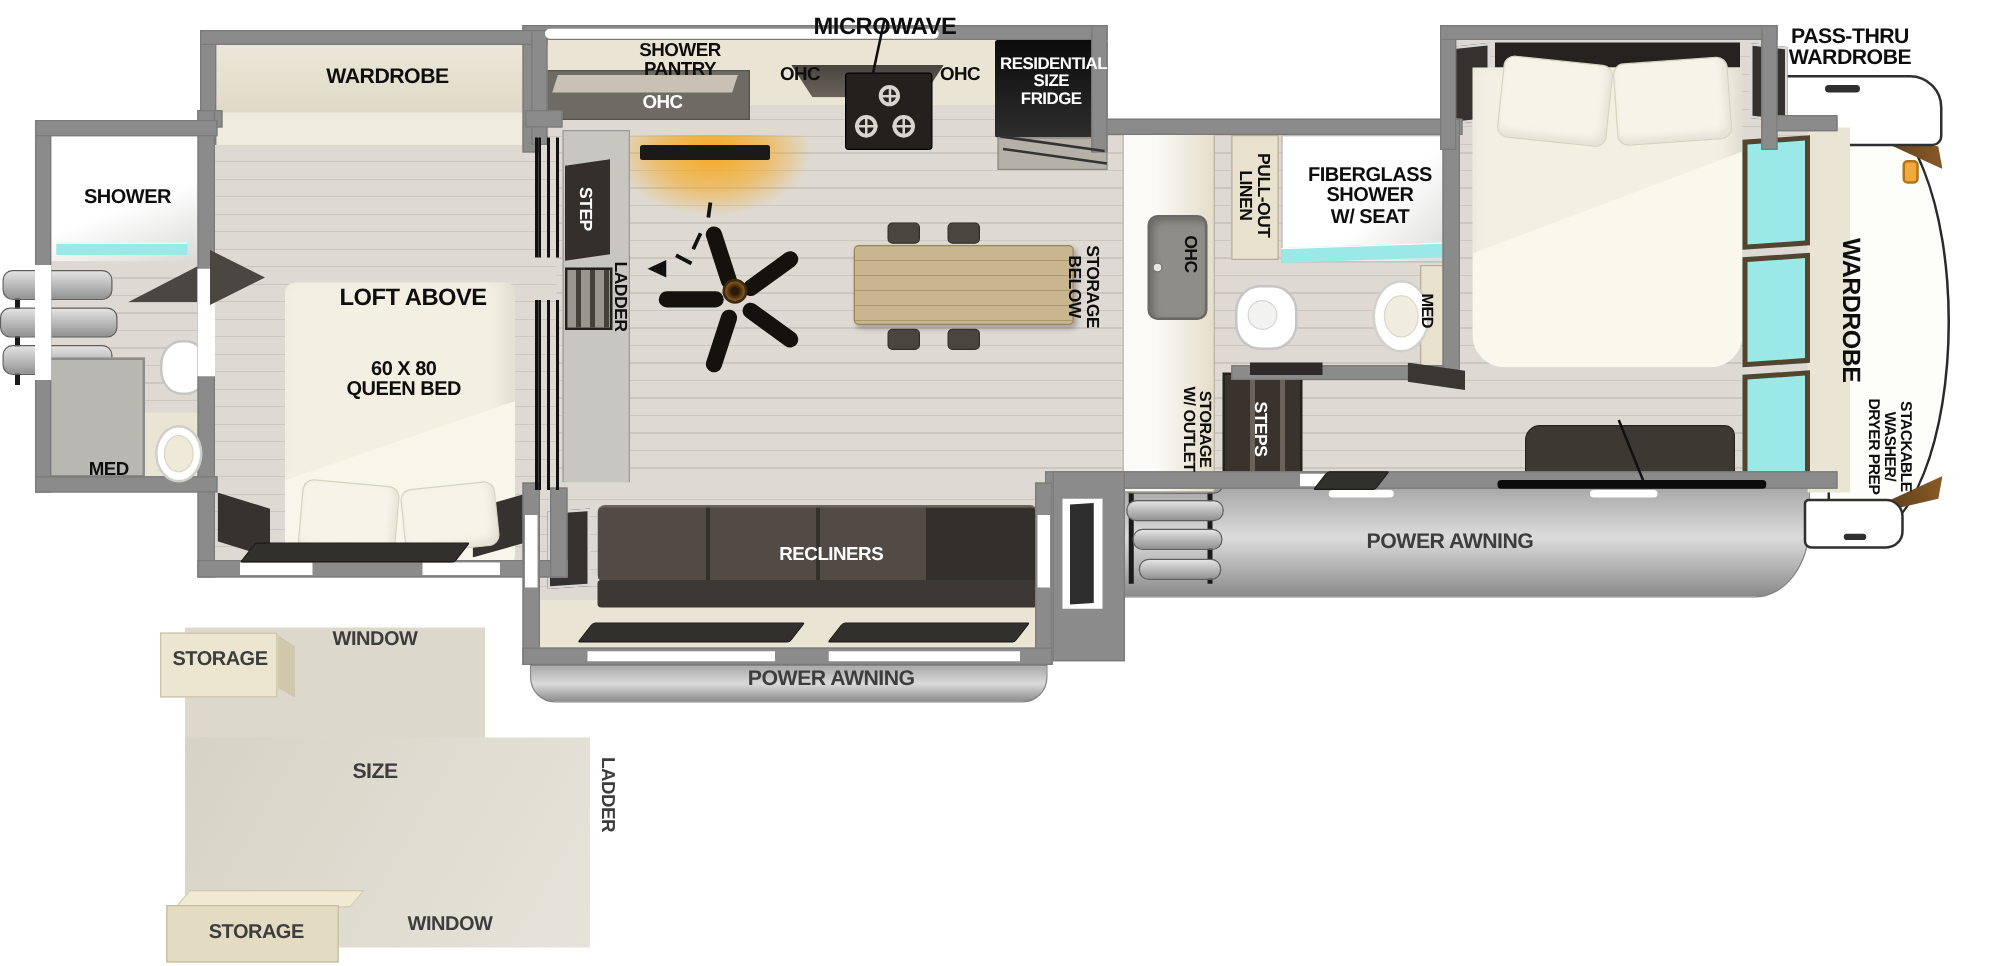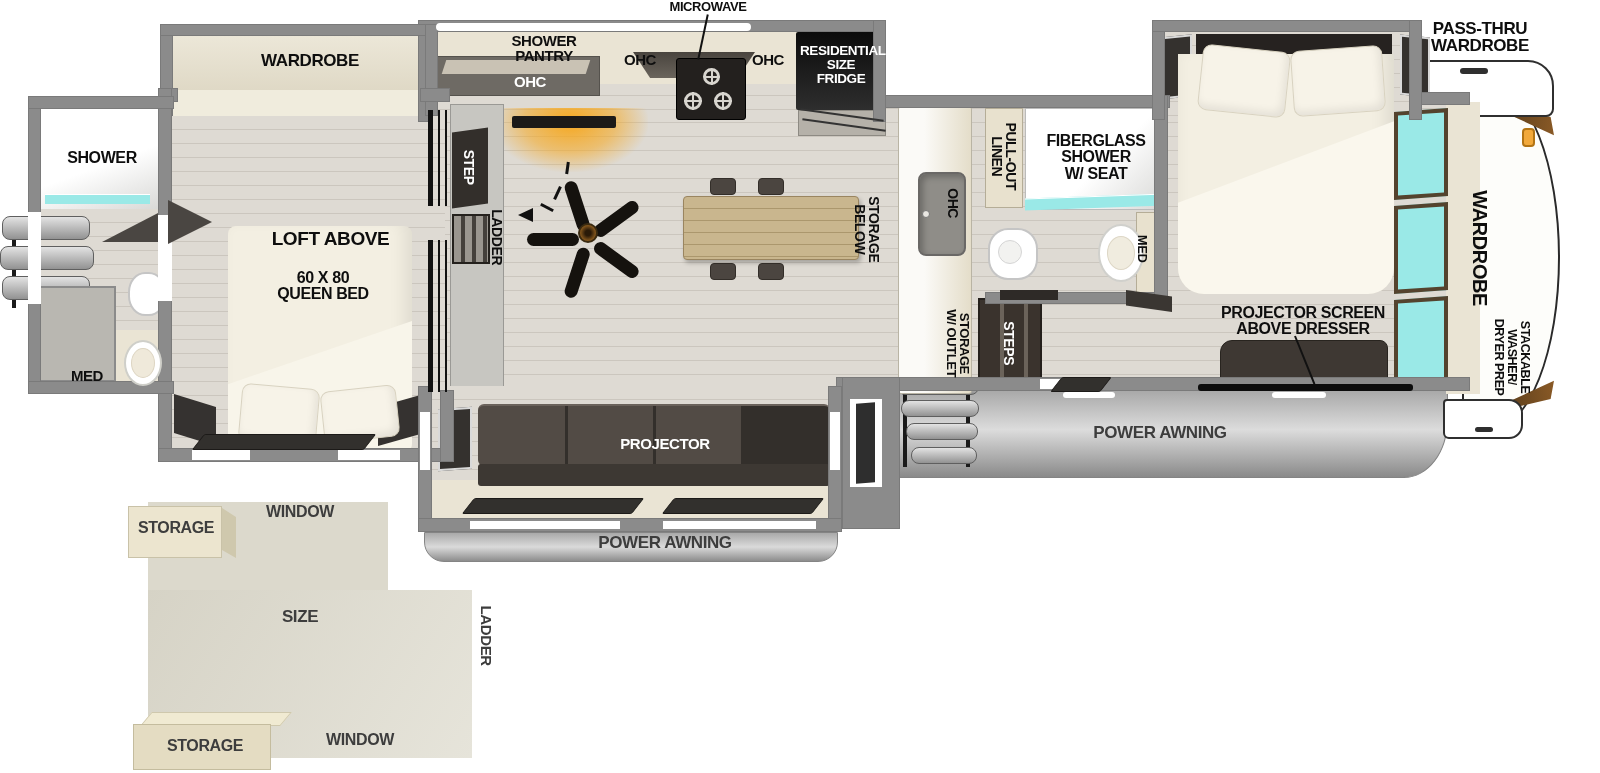--- a/index.html
+++ b/index.html
@@ -100,21 +100,21 @@
   <div class="lbl w" style="left:500px;top:74px;width:60px;font-size:15px">OHC</div>
 
   <div class="abs" style="left:633px;top:52px;width:122px;height:26px;background:linear-gradient(180deg,#49443e,#6a645c);
               clip-path:polygon(0 0,100% 0,86% 100%,14% 100%);z-index:3"></div>
   <div class="abs" style="left:676px;top:58px;width:70px;height:62px;background:#23201e;border:1px solid #000;border-radius:3px;z-index:3"></div>
   <div class="burner" style="left:703px;top:68px;width:17px;height:17px"></div>
   <div class="burner" style="left:684px;top:92px;width:18px;height:18px"></div>
   <div class="burner" style="left:714px;top:92px;width:18px;height:18px"></div>
   <div class="lbl" style="left:618px;top:52px;width:44px;font-size:15px">OHC</div>
   <div class="lbl" style="left:746px;top:52px;width:44px;font-size:15px">OHC</div>
-  <div class="lbl" style="left:638px;top:0;width:140px;font-size:13px">MICROWAVE</div>
+  <div class="lbl" style="left:638px;top:12px;width:140px;font-size:19px">MICROWAVE</div>
   <div class="dash" style="left:702px;top:14px;width:2px;height:46px;transform:rotate(12deg)"></div>
 
   <div class="abs" style="left:796px;top:32px;width:90px;height:78px;background:linear-gradient(180deg,#0b0b0b,#2e2e2e);
               border-radius:2px;z-index:3"></div>
   <div class="lbl w" style="left:800px;top:44px;width:82px;font-size:13.5px">RESIDENTIAL
 SIZE
 FRIDGE</div>
   <div class="abs" style="left:798px;top:110px;width:88px;height:26px;background:#b5b1a9;border:1px solid #8d8a83;z-index:3"></div>
   <div class="dash" style="left:800px;top:114px;width:84px;height:2px;transform:rotate(8deg);background:#333"></div>
   <div class="dash" style="left:802px;top:124px;width:84px;height:2px;transform:rotate(8deg);background:#333"></div>
@@ -190,22 +190,20 @@
   <div class="abs" style="left:1196px;top:34px;width:196px;height:20px;background:#262220;z-index:3"></div>
   <div class="winpanel" style="left:1158px;top:36px;width:34px;height:62px;transform:skewY(-6deg)"></div>
   <div class="winpanel" style="left:1400px;top:36px;width:30px;height:60px;transform:skewY(6deg)"></div>
   <div class="abs" style="left:1178px;top:54px;width:216px;height:240px;background:#f3efe2;border-radius:0 0 26px 26px;z-index:3;
               box-shadow:inset -6px -10px 18px rgba(0,0,0,.10)"></div>
   <div class="abs" style="left:1178px;top:54px;width:216px;height:240px;background:#faf7ed;border-radius:0 0 26px 26px;z-index:3;
               clip-path:polygon(0 62%,100% 28%,100% 100%,0 100%)"></div>
   <div class="pillow" style="left:1200px;top:48px;width:88px;height:66px;transform:rotate(6deg)"></div>
   <div class="pillow" style="left:1292px;top:48px;width:92px;height:66px;transform:rotate(-4deg)"></div>
 
-  <div class="lbl" style="left:1203px;top:305px;width:200px;font-size:16px">PROJECTOR SCREEN
-ABOVE DRESSER</div>
   <div class="dash" style="left:1294px;top:336px;width:2px;height:52px;transform:rotate(-22deg);transform-origin:top"></div>
   <div class="abs" style="left:1220px;top:340px;width:168px;height:48px;background:#3e3833;border:1px solid #28241f;
               border-radius:12px 8px 4px 4px;z-index:3"></div>
   <div class="abs" style="left:1198px;top:384px;width:215px;height:7px;background:#0c0c0c;border-radius:3px;z-index:5"></div>
 
   <div class="beige" style="left:1446px;top:102px;width:34px;height:292px"></div>
   <div class="abs" style="left:1394px;top:110px;width:54px;height:88px;background:#9ae9e7;border:4px solid #54432e;
               transform:skewY(-4deg);z-index:3"></div>
   <div class="abs" style="left:1394px;top:204px;width:54px;height:88px;background:#9ae9e7;border:4px solid #54432e;
               transform:skewY(-4deg);z-index:3"></div>
@@ -231,21 +229,21 @@
   <div class="white-gap" style="left:338px;top:450px;width:62px;height:10px"></div>
   <div class="wall" style="left:440px;top:390px;width:14px;height:72px"></div>
   <div class="abs" style="left:168px;top:200px;width:44px;height:44px;background:#4a4642;
               clip-path:polygon(0 0,100% 50%,0 100%);z-index:5"></div>
 
   <div class="lbl" style="left:248px;top:229px;width:165px;font-size:19px">LOFT ABOVE</div>
   <div class="abs" style="left:228px;top:226px;width:184px;height:226px;background:#f3efe2;border-radius:8px 8px 4px 4px;z-index:3;
               box-shadow:inset -8px -8px 16px rgba(0,0,0,.08)"></div>
   <div class="abs" style="left:228px;top:226px;width:184px;height:226px;background:#f8f5ea;border-radius:8px;z-index:3;
               clip-path:polygon(0 70%,100% 42%,100% 100%,0 100%)"></div>
-  <div class="lbl" style="left:258px;top:270px;width:130px;font-size:16px">60 X 80
+  <div class="lbl" style="left:258px;top:288px;width:130px;font-size:16px">60 X 80
 QUEEN BED</div>
   <div class="pillow" style="left:240px;top:386px;width:78px;height:58px;transform:rotate(5deg)"></div>
   <div class="pillow" style="left:322px;top:388px;width:76px;height:52px;transform:rotate(-6deg)"></div>
   <div class="mat" style="left:198px;top:434px;width:172px;height:16px"></div>
   <div class="abs" style="left:174px;top:394px;width:42px;height:52px;background:#353230;
               clip-path:polygon(0 0,100% 25%,100% 100%,0 75%);z-index:3"></div>
   <div class="abs" style="left:378px;top:394px;width:46px;height:52px;background:#353230;
               clip-path:polygon(0 25%,100% 0,100% 75%,0 100%);z-index:3"></div>
 
   <div class="abs" style="left:450px;top:104px;width:54px;height:288px;background:#c7c6c1;border:1px solid #9a9995;z-index:2"></div>
@@ -291,21 +289,21 @@
   <div class="white-gap" style="left:420px;top:412px;width:10px;height:58px"></div>
   <div class="white-gap" style="left:830px;top:412px;width:10px;height:58px"></div>
   <div class="white-gap" style="left:470px;top:521px;width:150px;height:8px"></div>
   <div class="white-gap" style="left:663px;top:521px;width:153px;height:8px"></div>
   <div class="winpanel" style="left:438px;top:408px;width:34px;height:62px;transform:skewY(-4deg)"></div>
 
   <div class="abs" style="left:478px;top:404px;width:352px;height:62px;background:#524b45;border-radius:6px;z-index:3;
               background-image:linear-gradient(90deg,transparent 0 87px,#332f2b 87px 90px,transparent 90px 175px,#332f2b 175px 178px,transparent 178px 263px,#332f2b 263px 266px);
               border-top:2px solid #6a625b"></div>
   <div class="abs" style="left:478px;top:464px;width:352px;height:22px;background:#3d3833;border-radius:3px;z-index:3"></div>
-  <div class="lbl w" style="left:555px;top:436px;width:220px;font-size:15px">PROJECTOR</div>
+  <div class="lbl w" style="left:555px;top:436px;width:220px;font-size:15px">RECLINERS</div>
   <div class="mat" style="left:468px;top:498px;width:170px;height:16px"></div>
   <div class="mat" style="left:668px;top:498px;width:150px;height:16px"></div>
 
   <div class="abs" style="left:424px;top:532px;width:414px;height:30px;z-index:0;
               background:linear-gradient(180deg,#a9a9a9,#dadada 50%,#8d8d8d);
               border-radius:0 0 20px 20px;border:1px solid #848484"></div>
   <div class="lbl g" style="left:545px;top:534px;width:240px;font-size:17px">POWER AWNING</div>
 
   <div class="abs" style="left:148px;top:502px;width:240px;height:90px;background:#dcd9cc;z-index:1"></div>
   <div class="abs" style="left:148px;top:590px;width:324px;height:168px;z-index:1;

